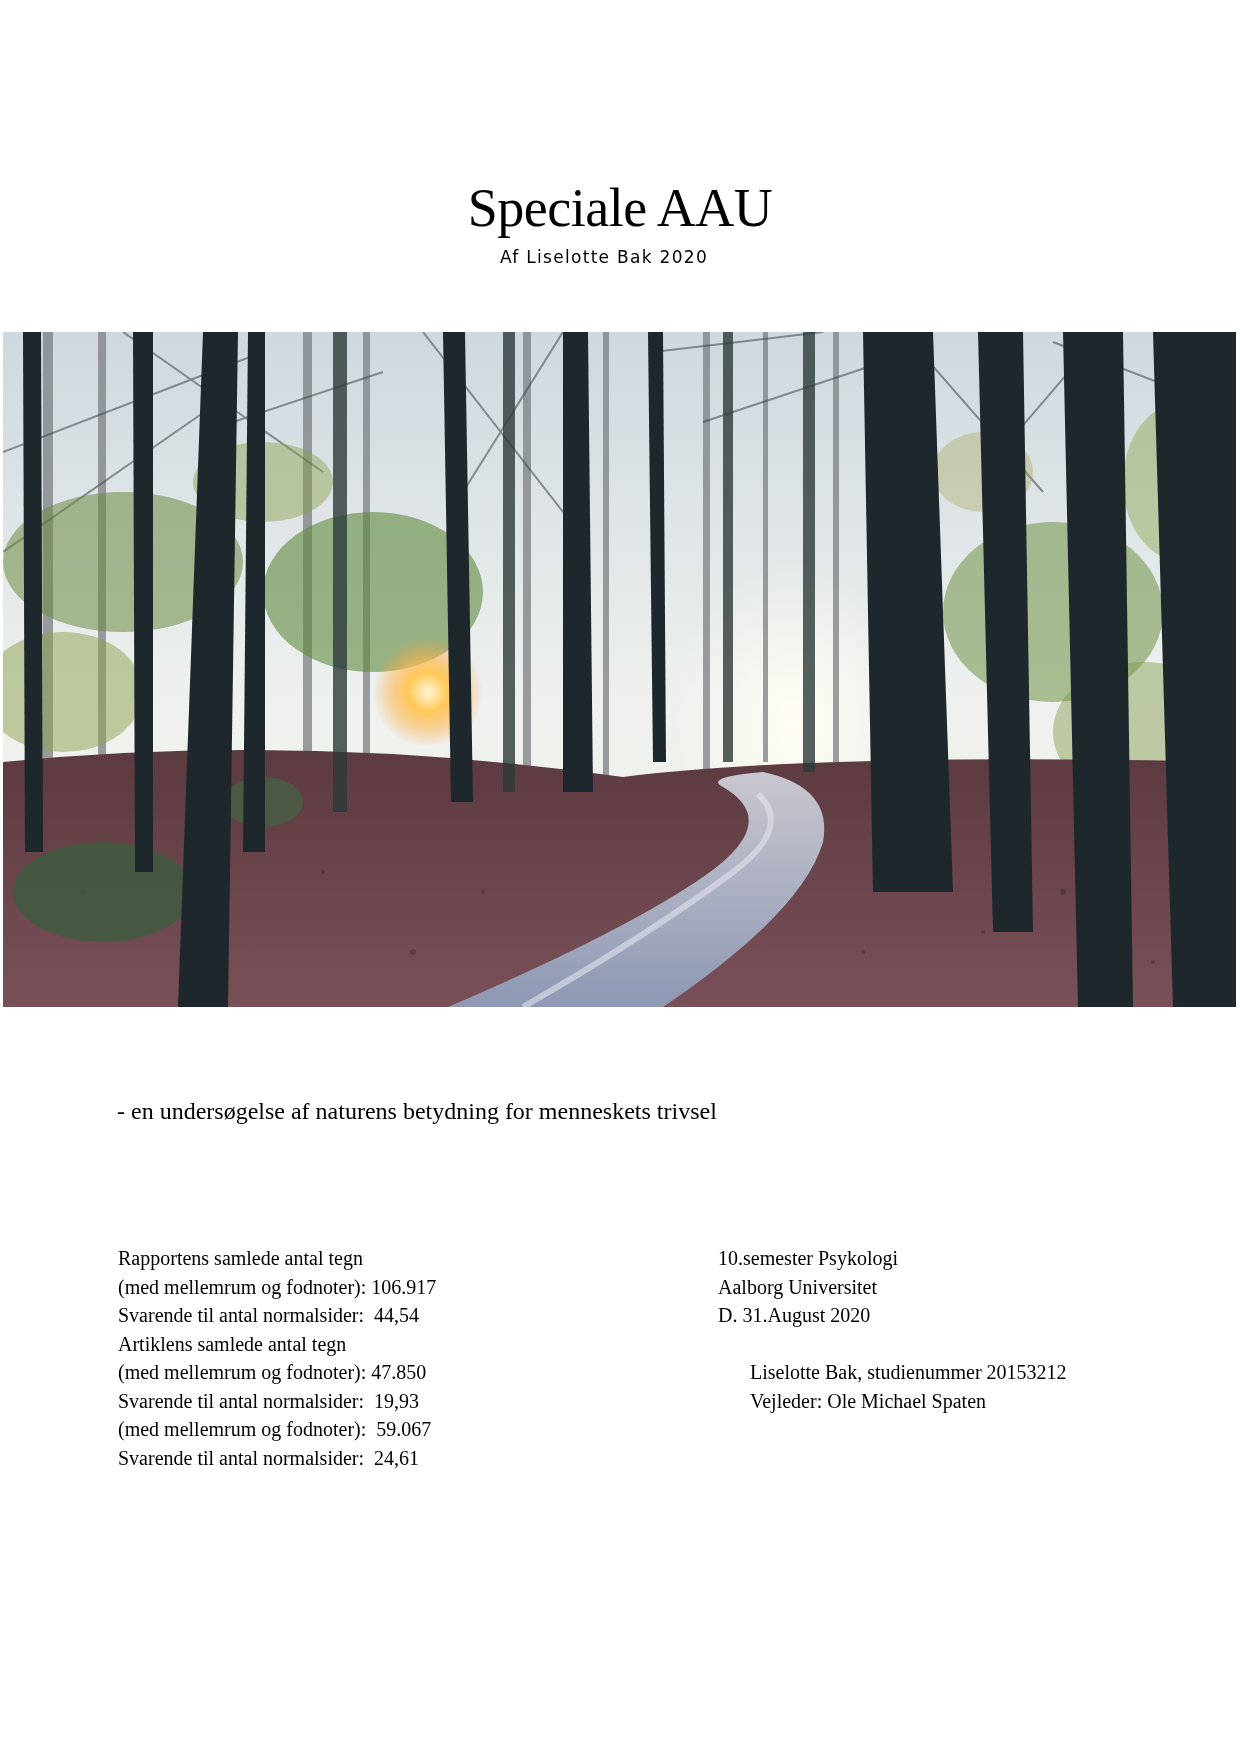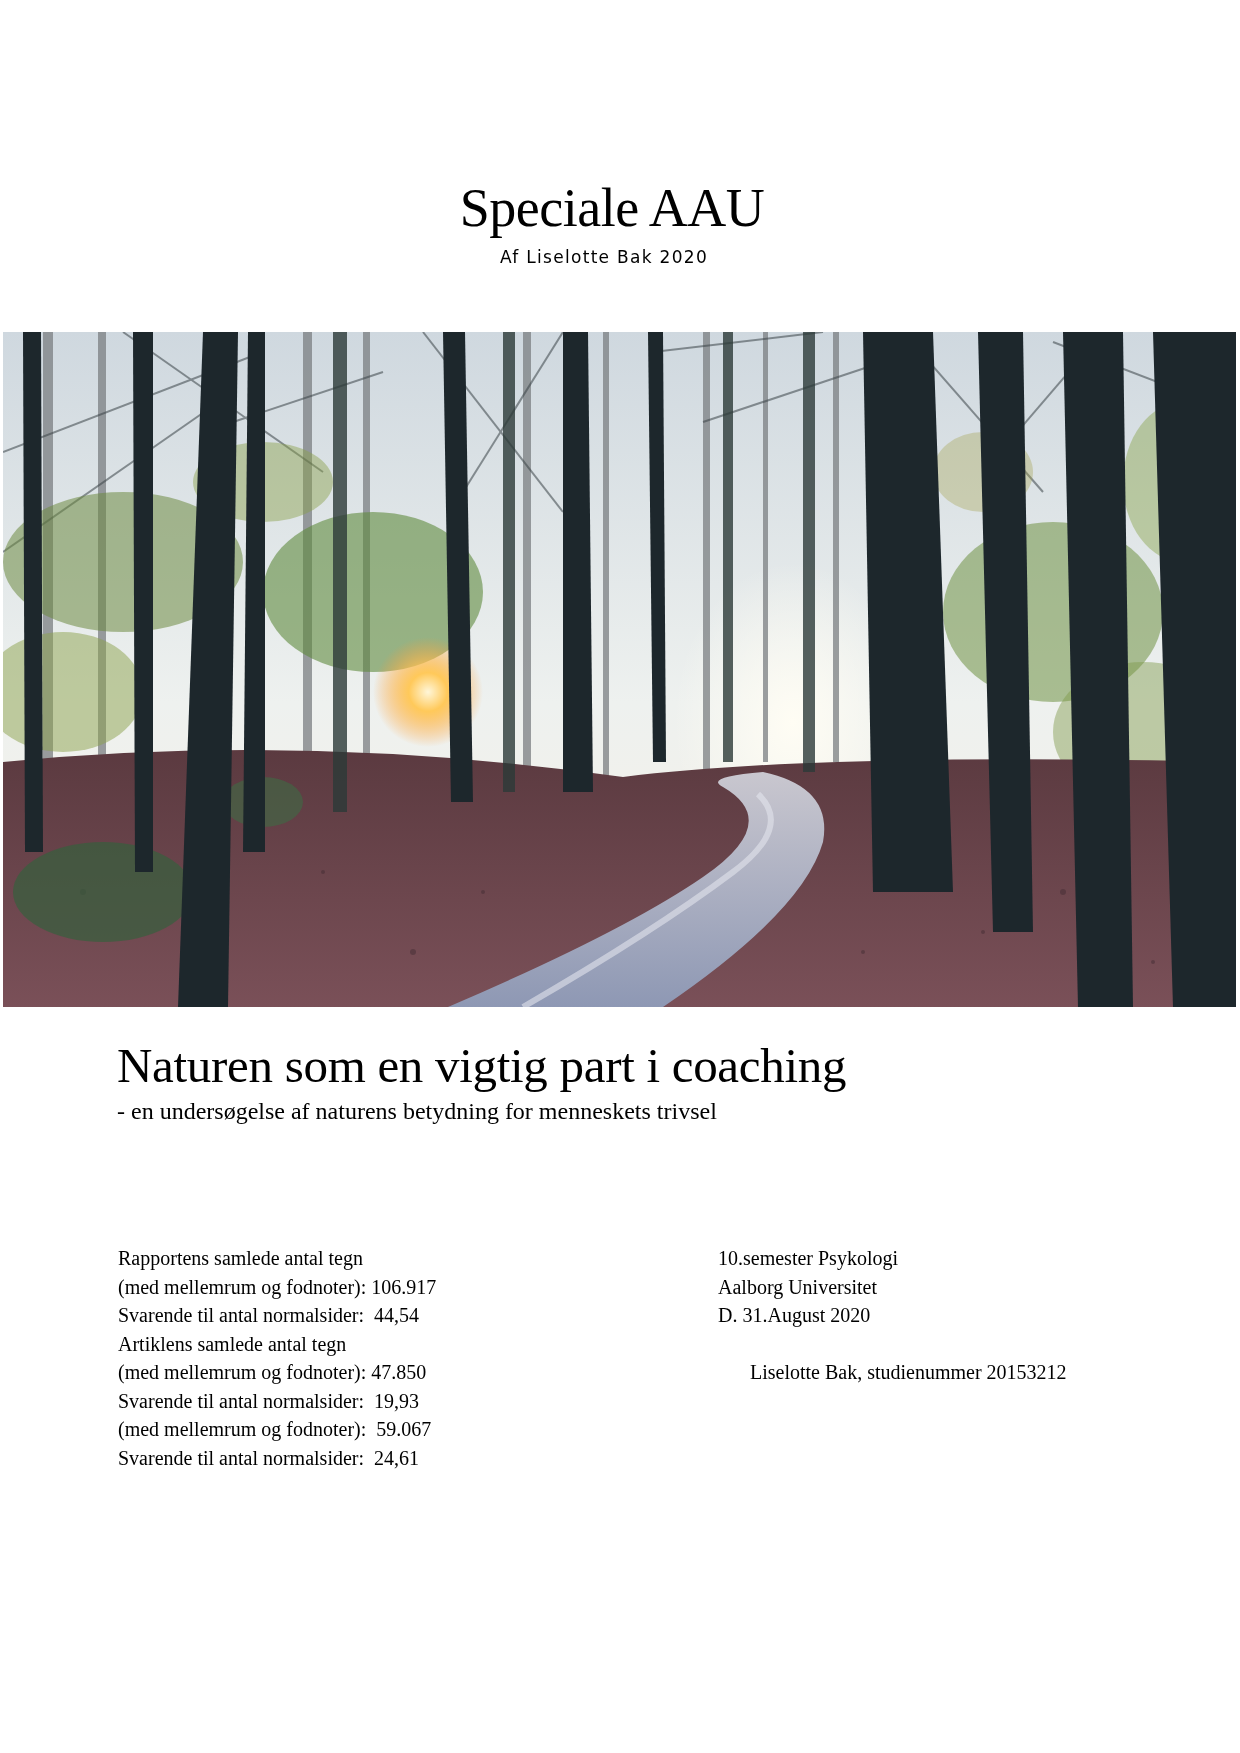--- a/index.html
+++ b/index.html
@@ -3,21 +3,21 @@
 <meta charset="utf-8">
 <style>
   html, body { margin: 0; padding: 0; background: #ffffff; }
   body { width: 1240px; height: 1753px; position: relative; overflow: hidden; }
   .page { position: absolute; inset: 0; background: #ffffff; }
 
   .header-title {
     position: absolute; left: 0; width: 1224px; top: 178px;
     text-align: center; font-family: "Liberation Serif", serif;
     font-size: 54px; color: #000; line-height: 60px; letter-spacing: -0.5px;
-    padding-left: 0;
+    padding-left: 8px;
   }
   .header-title span { position: relative; left: 0; }
   .header-sub {
     position: absolute; left: 0; width: 1208px; top: 246px;
     text-align: center; font-family: "DejaVu Sans", sans-serif;
     font-size: 17px; color: #000; letter-spacing: 1.3px; line-height: 22px;
   }
 
   .cover-photo {
     position: absolute; left: 3px; top: 332px; width: 1233px; height: 675px;
@@ -162,35 +162,35 @@
       </g>
       <g fill="#2c3a38" opacity="0.8">
         <rect x="330" y="0" width="14" height="480"></rect>
         <rect x="500" y="0" width="12" height="460"></rect>
         <rect x="720" y="0" width="10" height="430"></rect>
         <rect x="800" y="0" width="12" height="440"></rect>
       </g>
     </svg>
   </div>
 
-  <div class="main-title">Naturen som en vigtig part i coaching</div>
   <div class="main-subtitle">- en undersøgelse af naturens betydning for menneskets trivsel</div>
 
   <div class="info-left">
     <div class="info-line">Rapportens samlede antal tegn</div>
     <div class="info-line">(med mellemrum og fodnoter): 106.917</div>
     <div class="info-line">Svarende til antal normalsider:  44,54</div>
     <div class="info-line">Artiklens samlede antal tegn</div>
     <div class="info-line">(med mellemrum og fodnoter): 47.850</div>
     <div class="info-line">Svarende til antal normalsider:  19,93</div>
     <div class="info-line">(med mellemrum og fodnoter):  59.067</div>
     <div class="info-line">Svarende til antal normalsider:  24,61</div>
   </div>
 
   <div class="info-right">
     <div class="info-line">10.semester Psykologi</div>
     <div class="info-line">Aalborg Universitet</div>
     <div class="info-line">D. 31.August 2020</div>
     <div class="gap"></div>
     <div class="info-line indent">Liselotte Bak, studienummer 20153212</div>
+    <div class="info-line indent">Vejleder: Ole Michael Spaten</div>
   </div>
 
 </div>
 
 </body></html>

